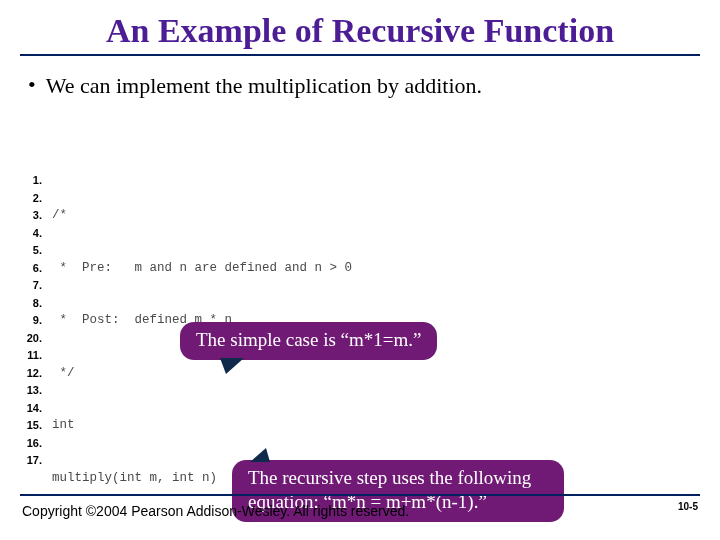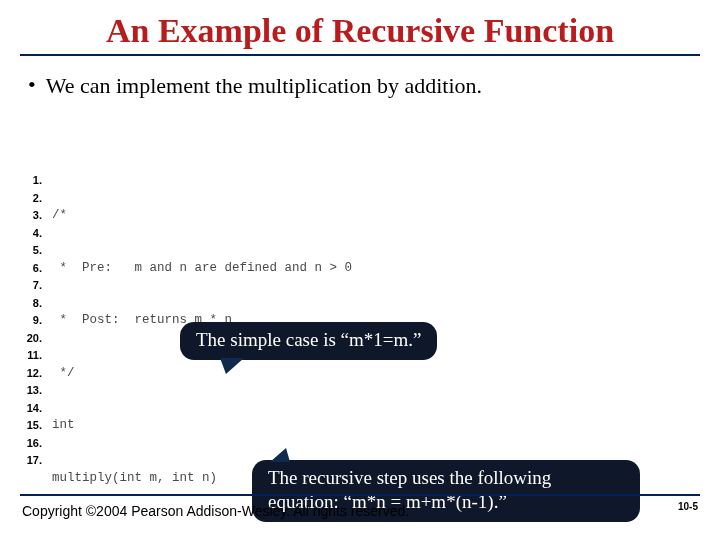--- a/index.html
+++ b/index.html
@@ -5,21 +5,21 @@
   * { margin: 0; padding: 0; box-sizing: border-box; }
   body {
     width: 720px; height: 540px;
     background: #fff;
     font-family: "Times New Roman", Times, serif;
     position: relative;
     overflow: hidden;
   }
   .slide { width: 100%; height: 100%; position: relative; }
   .title {
-    color: #b91c1c;
+    color: #4c1d95;
     font-size: 34px;
     font-weight: bold;
     text-align: center;
     padding: 12px 10px 2px 10px;
     font-family: "Times New Roman", Times, serif;
   }
   .title-rule {
     height: 2px;
     background: #002060;
     margin: 2px 20px 6px 20px;
@@ -56,40 +56,40 @@
     position: absolute;
     left: 34px; top: 0;
     font-family: "Courier New", Courier, monospace;
     font-size: 12.5px;
     color: #4a4a4a;
     line-height: 17.5px;
     white-space: pre;
   }
   .bubble {
     position: absolute;
-    background: #0f172a;
+    background: #701a75;
     color: #fff;
     font-family: "Times New Roman", Times, serif;
     font-size: 19px;
     padding: 6px 16px 8px 16px;
     border-radius: 14px;
     line-height: 1.25;
   }
   .bubble .pointer {
     position: absolute;
     width: 0; height: 0;
   }
   .bubble1 { left: 180px; top: 322px; }
   .bubble1 .pointer {
     left: 40px; bottom: -14px;
     border-left: 6px solid transparent;
     border-right: 18px solid transparent;
     border-top: 16px solid #0f2a4a;
   }
-  .bubble2 { left: 232px; top: 460px; width: 388px; margin-left: 20px; }
+  .bubble2 { left: 232px; top: 460px; width: 332px; }
   .bubble2 .pointer {
     left: 18px; top: -12px;
     border-left: 16px solid transparent;
     border-right: 4px solid transparent;
     border-bottom: 14px solid #0f2a4a;
   }
   .footer-rule {
     position: absolute;
     left: 20px; right: 20px;
     top: 494px;
@@ -141,21 +141,21 @@
       <div>12.</div>
       <div>13.</div>
       <div>14.</div>
       <div>15.</div>
       <div>16.</div>
       <div>17.</div>
     </div>
     <div class="code">
       <div>/*</div>
       <div> *  Pre:   m and n are defined and n &gt; 0</div>
-      <div> *  Post:  returns m * n</div>
+      <div> *  Post:  defined m * n</div>
       <div> */</div>
       <div>int</div>
       <div>multiply(int m, int n)</div>
       
       
       <div></div>
       
       
       
       

